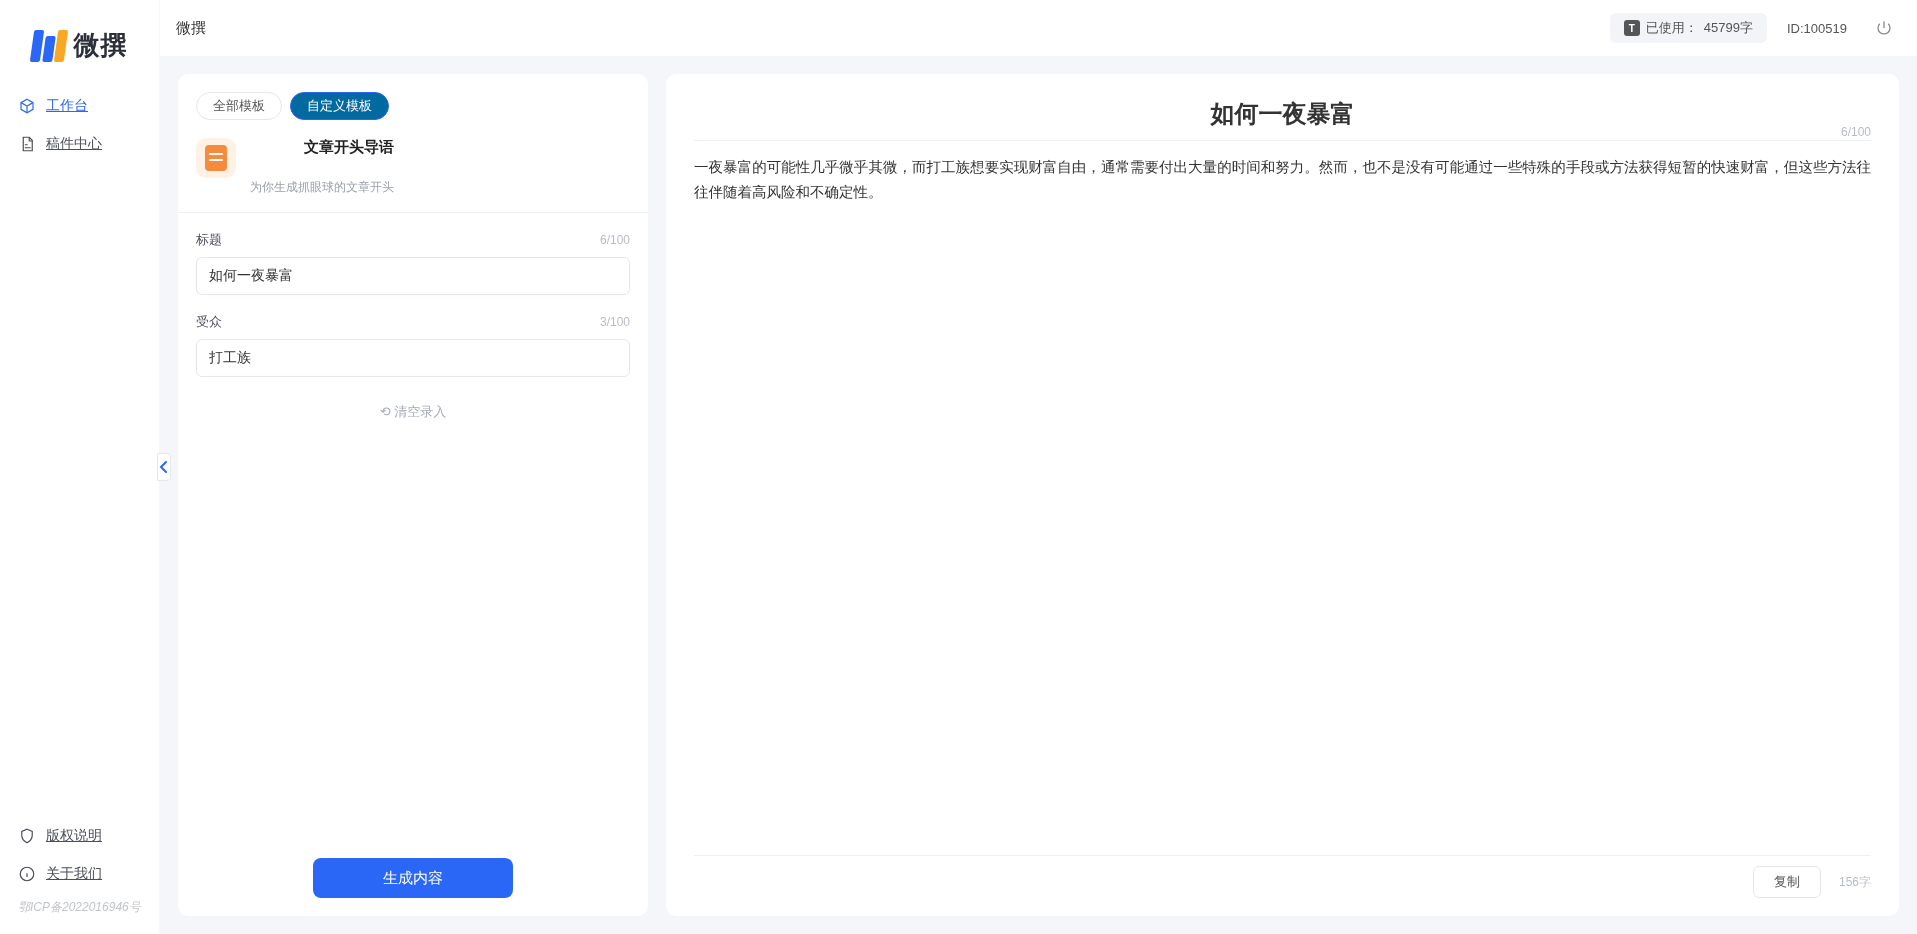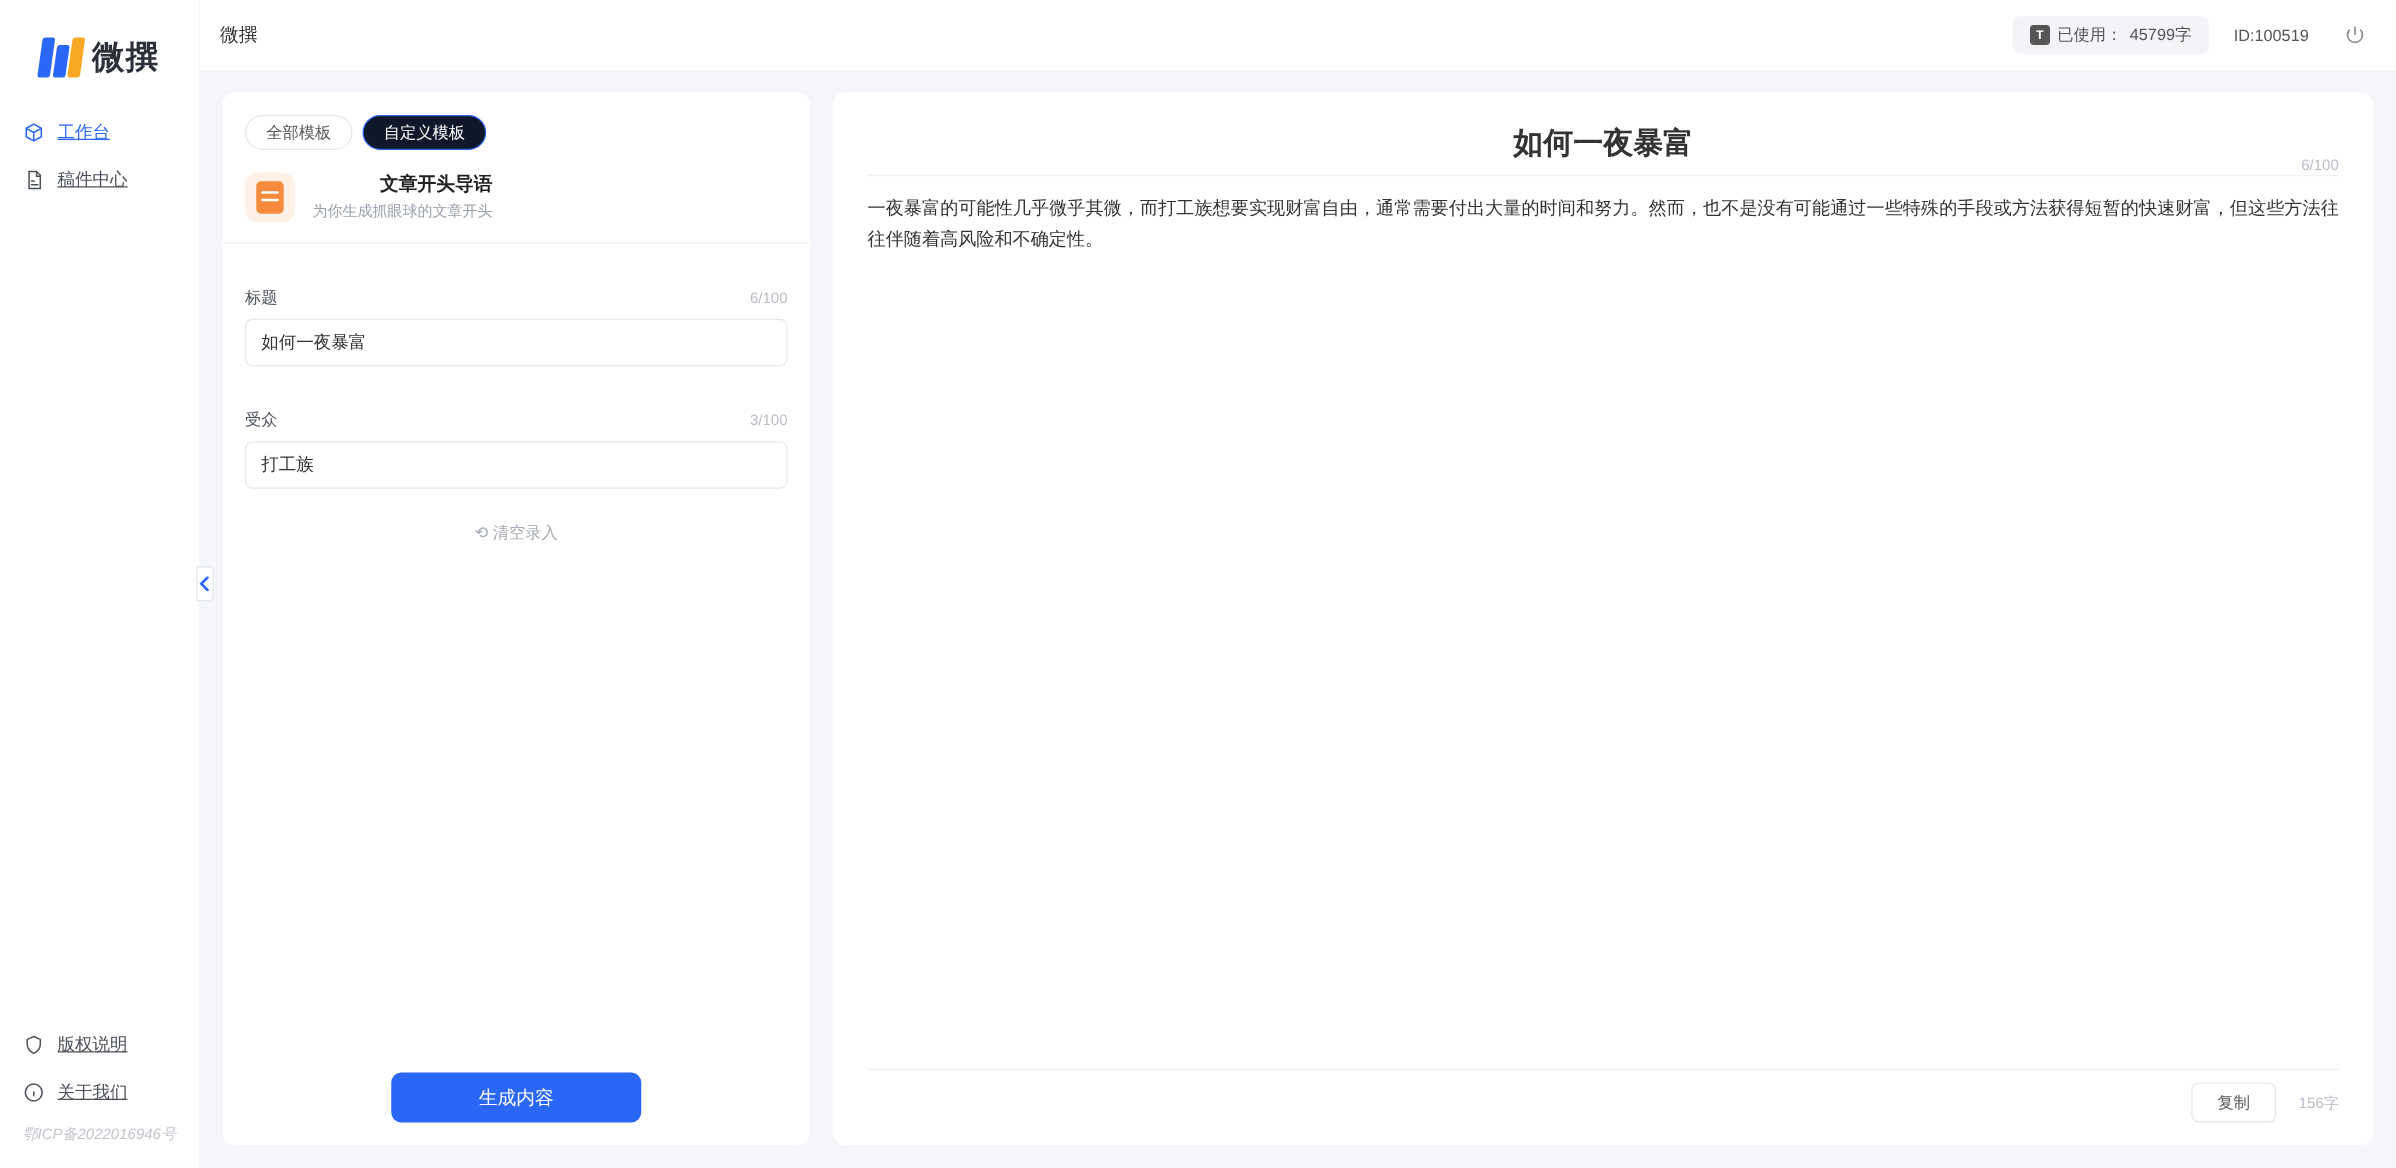--- a/index.html
+++ b/index.html
@@ -113,21 +113,21 @@
   .tab {
     border:1px solid #e5e7ef;
     border-radius:999px;
     padding:4px 16px;
     font-size:13px;
     cursor:pointer;
     background:#fff;
     color:#555;
   }
   .tab.active {
-    background:#0f172a; color:#fff; border-color:#2a67f6;
+    background:#0369a1; color:#fff; border-color:#2a67f6;
   }
   .template-card {
     margin-top:18px;
     display:flex; gap:14px; align-items:flex-start;
     padding-bottom:8px;
     text-align:right;
   }
   .template-icon{
     width:40px;height:40px;border-radius:10px;
     background:#fff1e6;
@@ -135,24 +135,24 @@
   }
   .template-icon-inner{
     width:22px;height:26px;background:#f68b3e;border-radius:4px;position:relative;
   }
   .template-icon-inner:before,.template-icon-inner:after{
     content:"";position:absolute;left:4px;right:4px;height:2px;background:#fff;border-radius:1px;
   }
   .template-icon-inner:before{top:8px;}
   .template-icon-inner:after{top:14px;}
   .template-title{font-size:15px;font-weight:600;color:#222;}
-  .template-desc{font-size:12px;color:#9aa0ab;margin-top:4px;}
+  .template-desc{font-size:12px;color:#9aa0ab;margin-top:22px;}
   .divider{height:1px;background:#eef0f5;margin:8px -18px 0;}
   .field { margin-top:18px; }
-  .field-head{display:flex;justify-content:space-between;align-items:center;margin-bottom:8px;margin-top:16px;}
+  .field-head{display:flex;justify-content:space-between;align-items:center;margin-bottom:8px;}
   .field-label{font-size:13px;color:#4b4f5a;}
   .field-count{font-size:12px;color:#b8bcc6;}
   .text-input{
     width:100%; height:38px;
     border:1px solid #e5e7ef; border-radius:6px;
     padding:0 12px; font-size:14px; outline:none;
     color:#333;
   }
   .clear-hint{ text-align:center;font-size:13px;color:#a7abb5;margin-top:26px;cursor:pointer;}
   .generate-bar{

